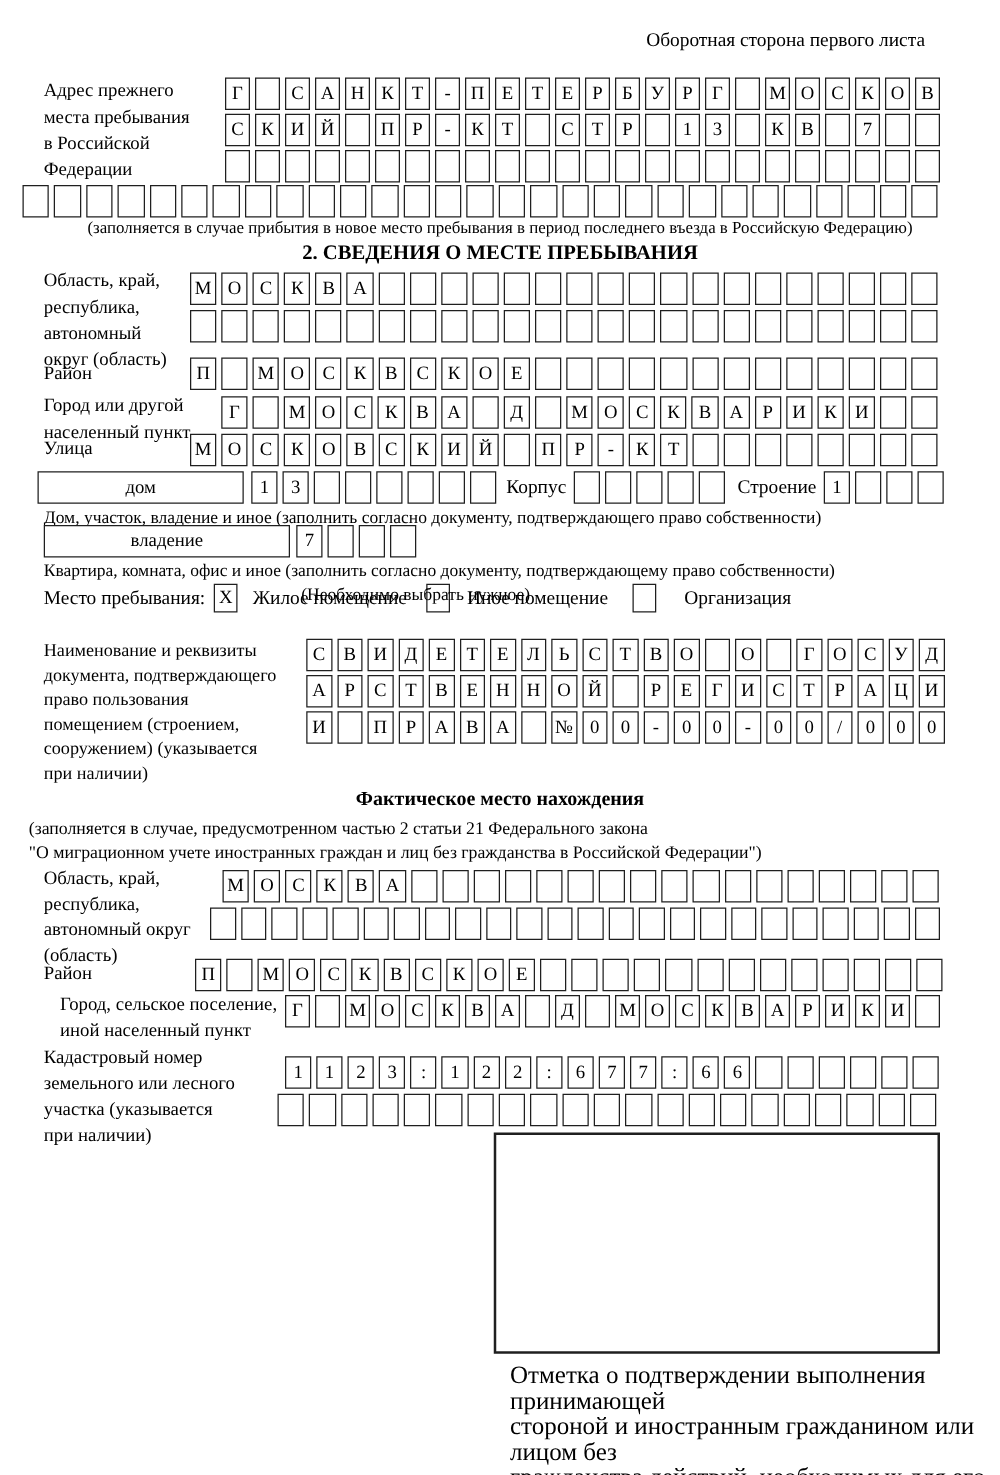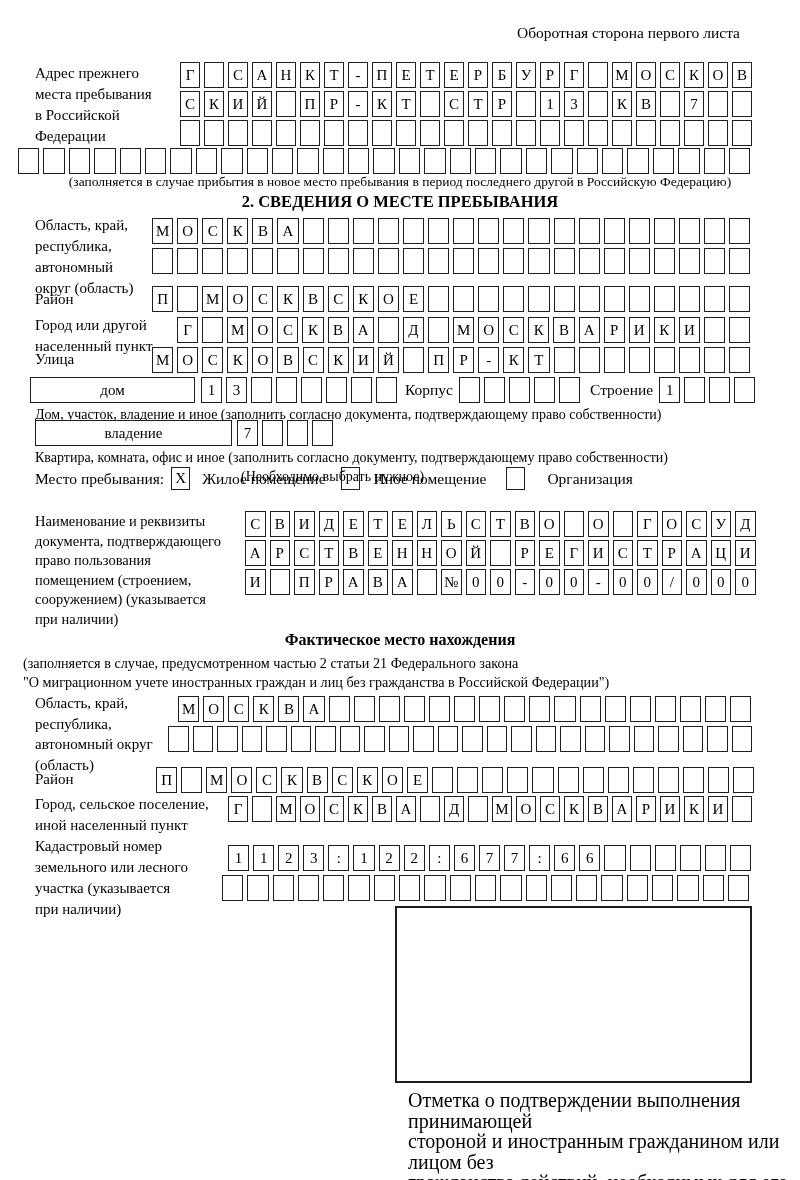--- a/index.html
+++ b/index.html
@@ -146,21 +146,21 @@
     <div class="cell" style="width: 21.4px;"></div>
     <div class="cell" style="width: 21.4px;"></div>
     <div class="cell" style="width: 21.4px;"></div>
     <div class="cell" style="width: 21.4px;"></div>
     <div class="cell" style="width: 21.4px;"></div>
     <div class="cell" style="width: 21.4px;"></div>
     <div class="cell" style="width: 21.4px;"></div>
     <div class="cell" style="width: 21.4px;"></div>
   </div>
 
-<div class="abs note center" style="top:174px;">(заполняется в случае прибытия в новое место пребывания в период последнего другой в Российскую Федерацию)</div>
+<div class="abs note center" style="top:174px;">(заполняется в случае прибытия в новое место пребывания в период последнего въезда в Российскую Федерацию)</div>
 
 <div class="abs title center" style="top:192px;">2. СВЕДЕНИЯ О МЕСТЕ ПРЕБЫВАНИЯ</div>
 
 <div class="abs lbl" style="left:35px;top:215px;">Область, край,
 республика,
 автономный
 округ (область)</div>
 <div class="abs grid" style="left:152px;top:218px;">
     <div class="cell" style="width: 21.1px;">М</div>
     <div class="cell" style="width: 21.1px;">О</div>
@@ -319,21 +319,21 @@
       <div class="cell" style="width: 21px;"></div>
     </div>
   <div style="font-size:15.5px;margin-left:4px;">Строение</div>
   <div class="grid">
       <div class="cell" style="width: 21px;">1</div>
       <div class="cell" style="width: 21px;"></div>
       <div class="cell" style="width: 21px;"></div>
       <div class="cell" style="width: 21px;"></div>
     </div>
 </div>
-<div class="abs note14" style="left:35px;top:406px;">Дом, участок, владение и иное (заполнить согласно документа, подтверждающему право собственности)</div>
+<div class="abs note14" style="left:35px;top:406px;">Дом, участок, владение и иное (заполнить согласно документу, подтверждающего право собственности)</div>
 
 <div class="abs hrow" style="left:35px;top:420px;column-gap:5px;">
   <div class="wbox" style="width:197px;">владение</div>
   <div class="grid">
       <div class="cell" style="width: 21px;">7</div>
       <div class="cell" style="width: 21px;"></div>
       <div class="cell" style="width: 21px;"></div>
       <div class="cell" style="width: 21px;"></div>
     </div>
 </div>
@@ -507,21 +507,21 @@
     <div class="cell" style="width: 21.1px;"></div>
     <div class="cell" style="width: 21.1px;"></div>
     <div class="cell" style="width: 21.1px;"></div>
     <div class="cell" style="width: 21.1px;"></div>
     <div class="cell" style="width: 21.1px;"></div>
     <div class="cell" style="width: 21.1px;"></div>
     <div class="cell" style="width: 21.1px;"></div>
     <div class="cell" style="width: 21.1px;"></div>
   </div>
 
-<div class="abs lbl" style="left:35px;top:794px;">Город, сельское поселение,
+<div class="abs lbl" style="left:48px;top:794px;">Город, сельское поселение,
 иной населенный пункт</div>
 <div class="abs grid" style="left:228px;top:796px;">
     <div class="cell" style="width: 20px;">Г</div>
     <div class="cell" style="width: 20px;"></div>
     <div class="cell" style="width: 20px;">М</div>
     <div class="cell" style="width: 20px;">О</div>
     <div class="cell" style="width: 20px;">С</div>
     <div class="cell" style="width: 20px;">К</div>
     <div class="cell" style="width: 20px;">В</div>
     <div class="cell" style="width: 20px;">А</div>

